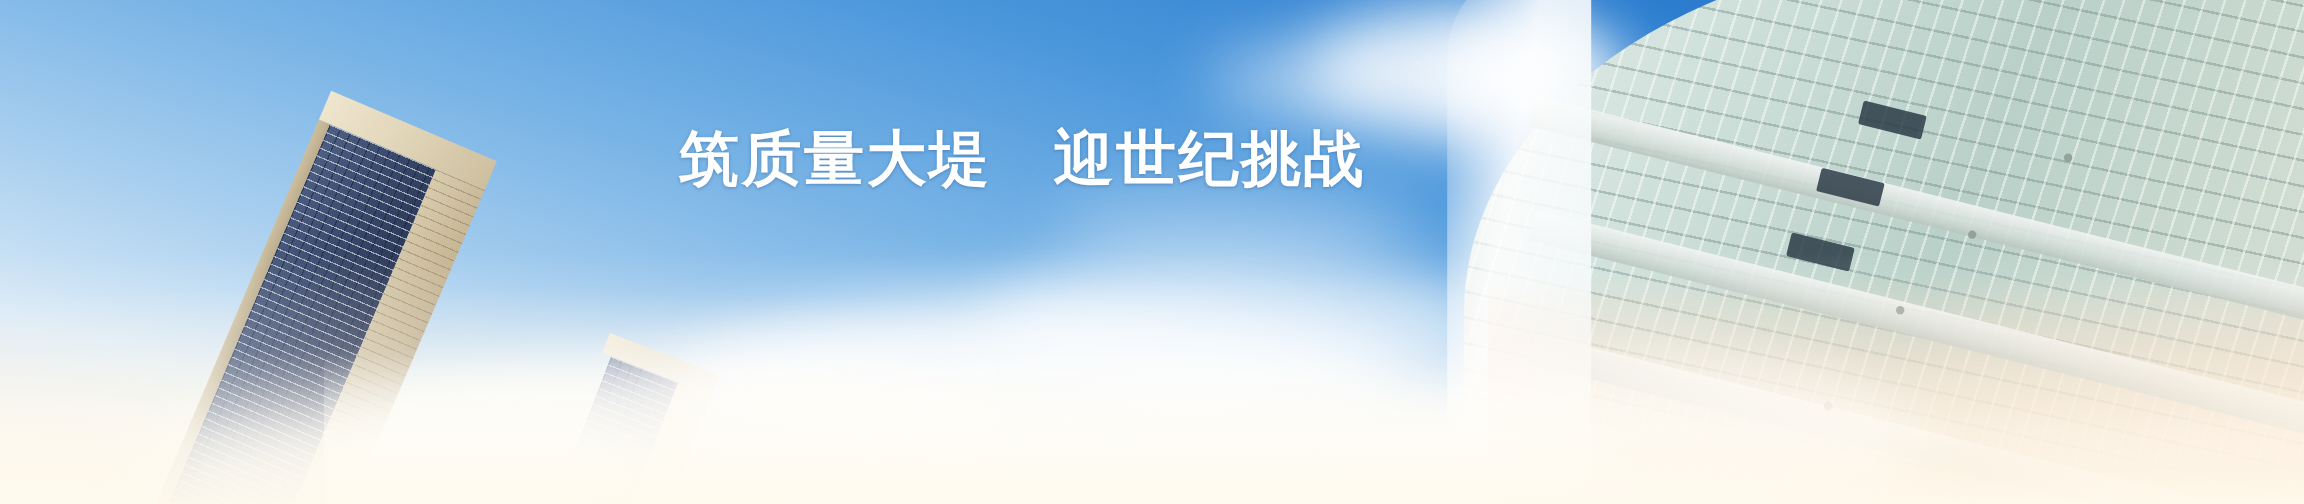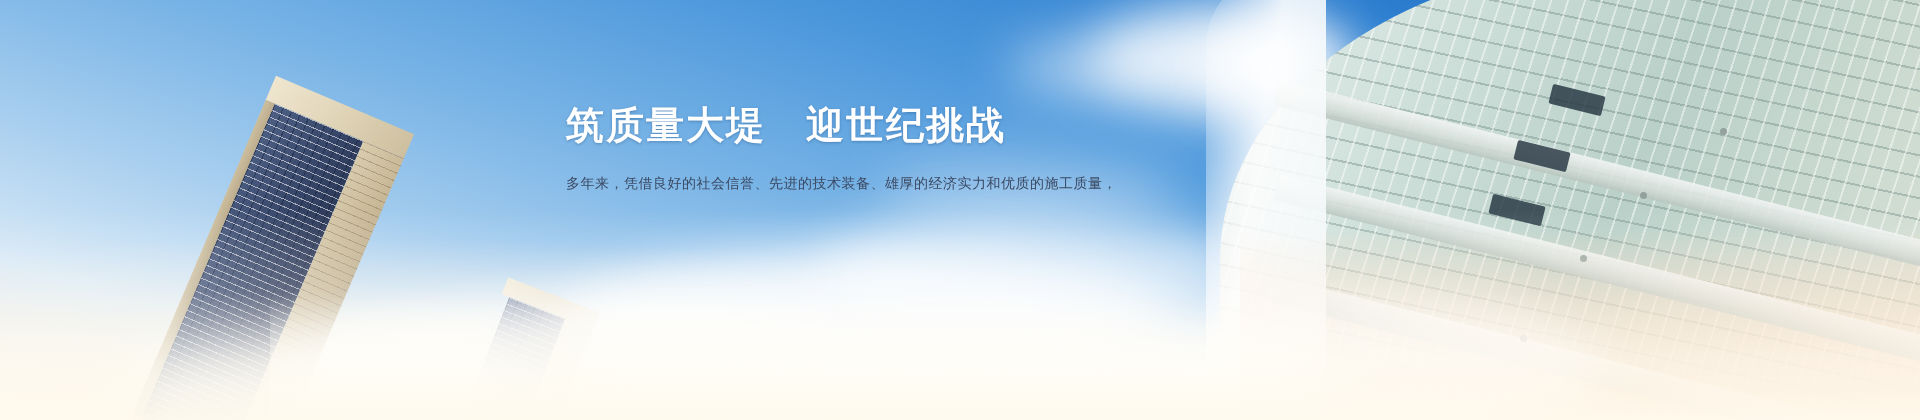--- a/index.html
+++ b/index.html
@@ -132,21 +132,21 @@
   .rb-warm{
     position:absolute;left:80px;bottom:0;width:880px;height:230px;
     background:linear-gradient(to top, rgba(255,186,132,0.72) 0%, rgba(255,214,176,0.42) 45%, rgba(255,255,255,0) 100%);
     border-bottom-left-radius:60px 40px;
   }
 
   
   .copy{position:absolute;left:566px;top:104px;width:560px;}
   .headline{
     margin:0;
-    font-size:38px;
+    font-size:50px;
     font-weight:bold;
     letter-spacing:2px;
     color:#ffffff;
     line-height:1.15;
     text-shadow:0 1px 3px rgba(20,60,110,.35);
     white-space:pre;
   }
   .subcopy{margin:22px 0 0 0;}
   .subline{
     margin:0;
@@ -203,17 +203,16 @@
   <div class="cloud c4 soft"></div>
   <div class="cloud c5 soft"></div>
   <div class="cloud c7 soft"></div>
   <div class="cloud c9 soft"></div>
   <div class="cloud c8 soft"></div>
   <div class="haze"></div>
 
   <div class="copy">
     <h1 class="headline">筑质量大堤　迎世纪挑战</h1>
     <div class="subcopy">
-      <p class="subline">多年来，凭借良好的社会信誉、先进的技术装备、雄厚的经济实力和优质的施工质量，</p>
     </div>
   </div>
 
 </div>
 
 </body></html>

